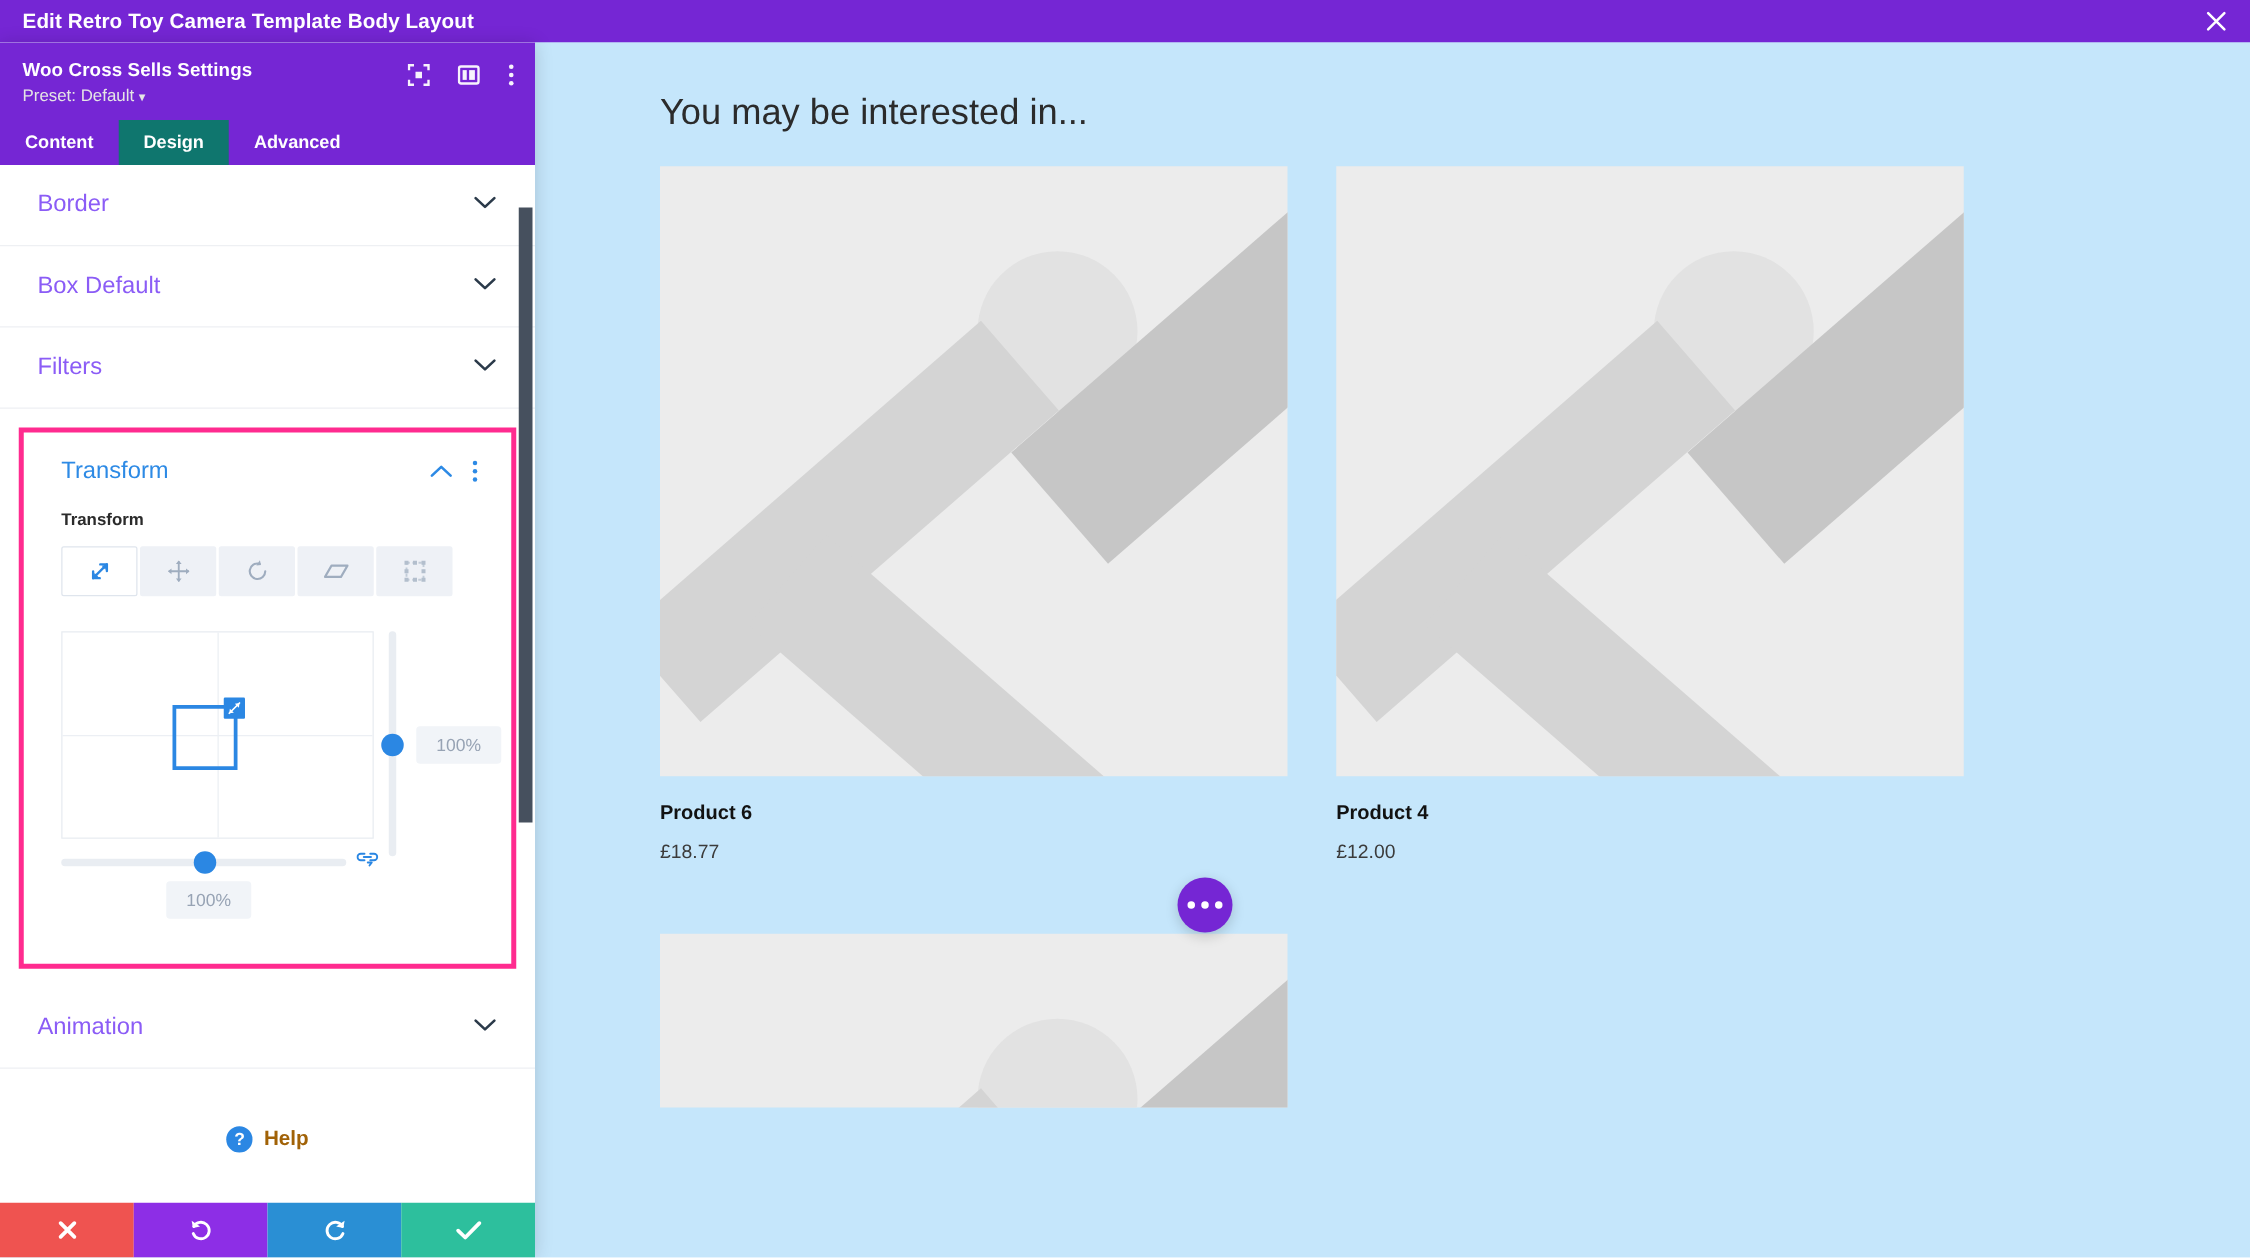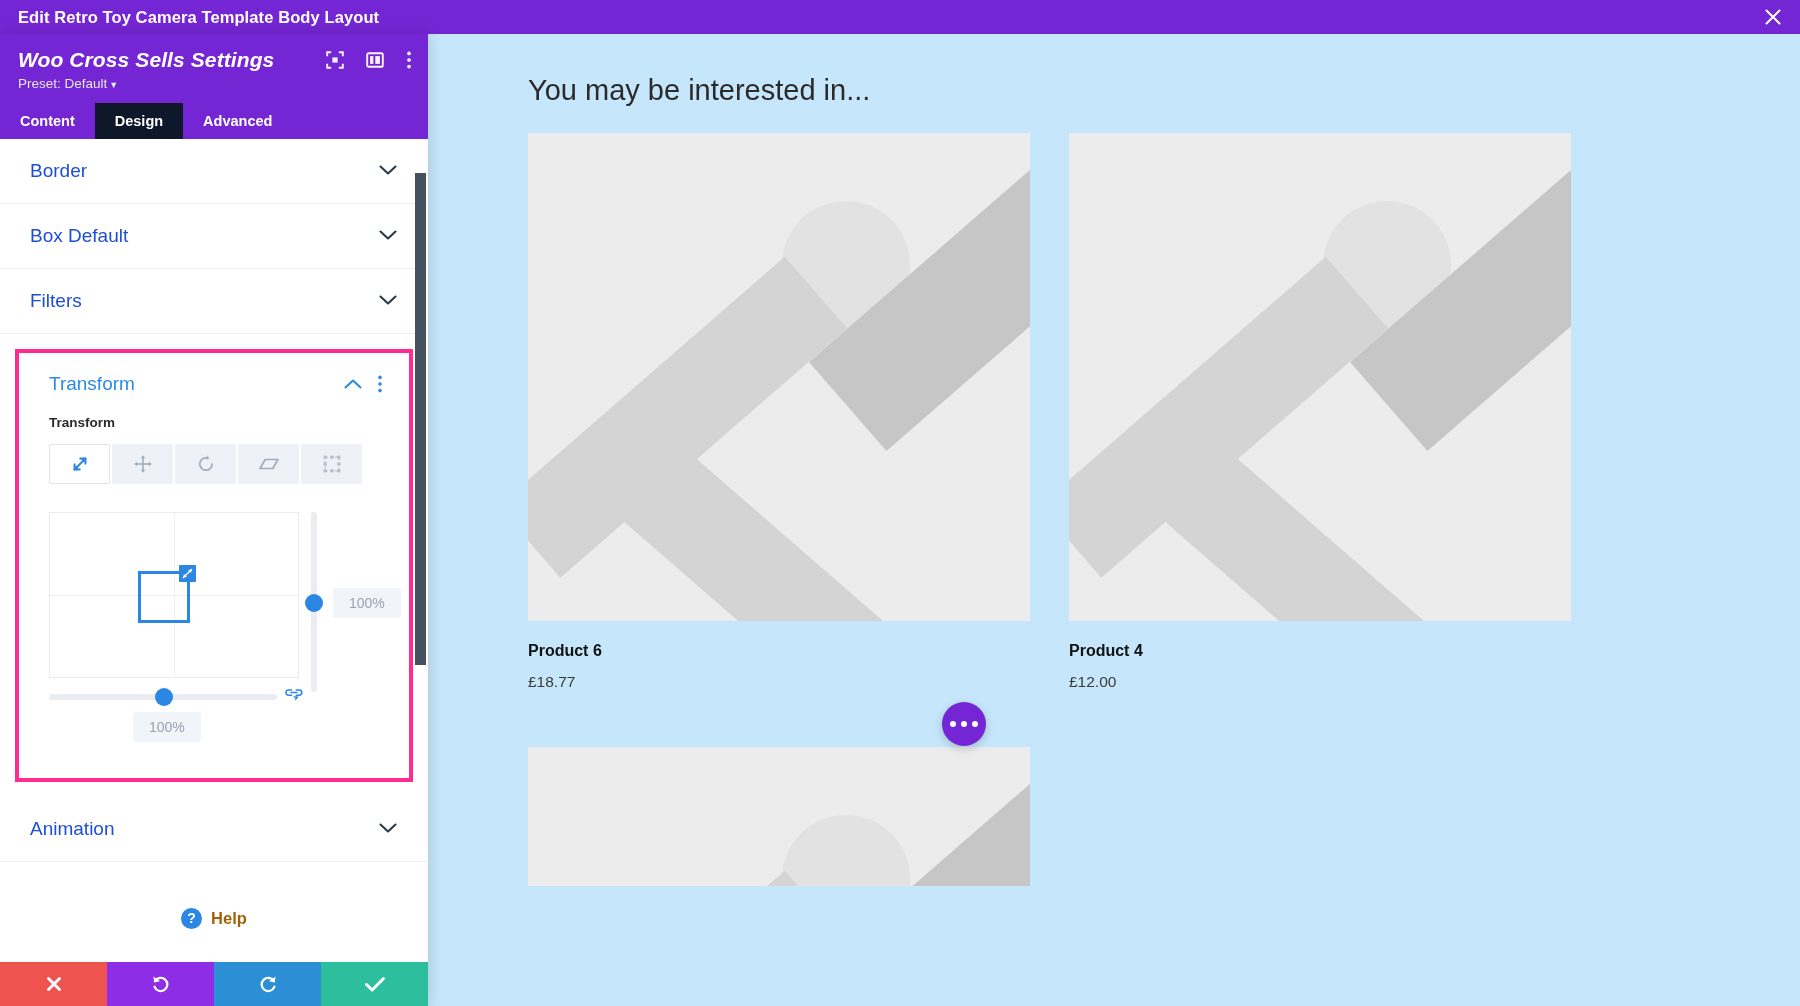--- a/index.html
+++ b/index.html
@@ -47,24 +47,23 @@
     box-shadow: 0 0 14px rgba(0,0,0,0.16);
     z-index: 20;
   }
   .panel-header {
     background: #7526d4;
     padding: 14px 18px 12px 18px;
     position: relative;
   }
   .panel-title {
     color: #ffffff;
-    font-size: 21px;
+    font-size: 15px;
     font-weight: bold;
     letter-spacing: 0.1px;
-    font-style: italic;
   }
   .panel-preset {
     color: #e5e5e5;
     font-size: 13.5px;
     margin-top: 4px;
   }
   .panel-preset .caret { font-size: 9px; margin-left: 2px; }
   .panel-header-icons {
     position: absolute; right: 16px; top: 16px;
     display: flex; align-items: center; gap: 22px;
@@ -78,38 +77,38 @@
   }
   .tab {
     color: #ffffff;
     font-size: 14.5px;
     font-weight: bold;
     padding: 0 20px;
     display: flex; align-items: center;
     cursor: pointer;
     height: 36px;
   }
-  .tab.active { background: #0f172a; }
+  .tab.active { background: #0f766e; }
 
   .panel-scroll {
     flex: 1;
     position: relative;
     overflow: hidden;
     background: #ffffff;
   }
 
   .section {
     border-bottom: 1px solid #eef0f3;
     padding: 0 30px;
     height: 65px;
     display: flex; align-items: center; justify-content: space-between;
     cursor: pointer;
   }
   .section-title {
-    color: #1d4ed8;
+    color: #8b5cf6;
     font-size: 19px;
     font-weight: normal;
   }
   .chev { color: #2b3a4a; }
 
   
   .section-open {
     position: relative;
     border: 4px solid #ff2b8f;
     margin: 15px;

